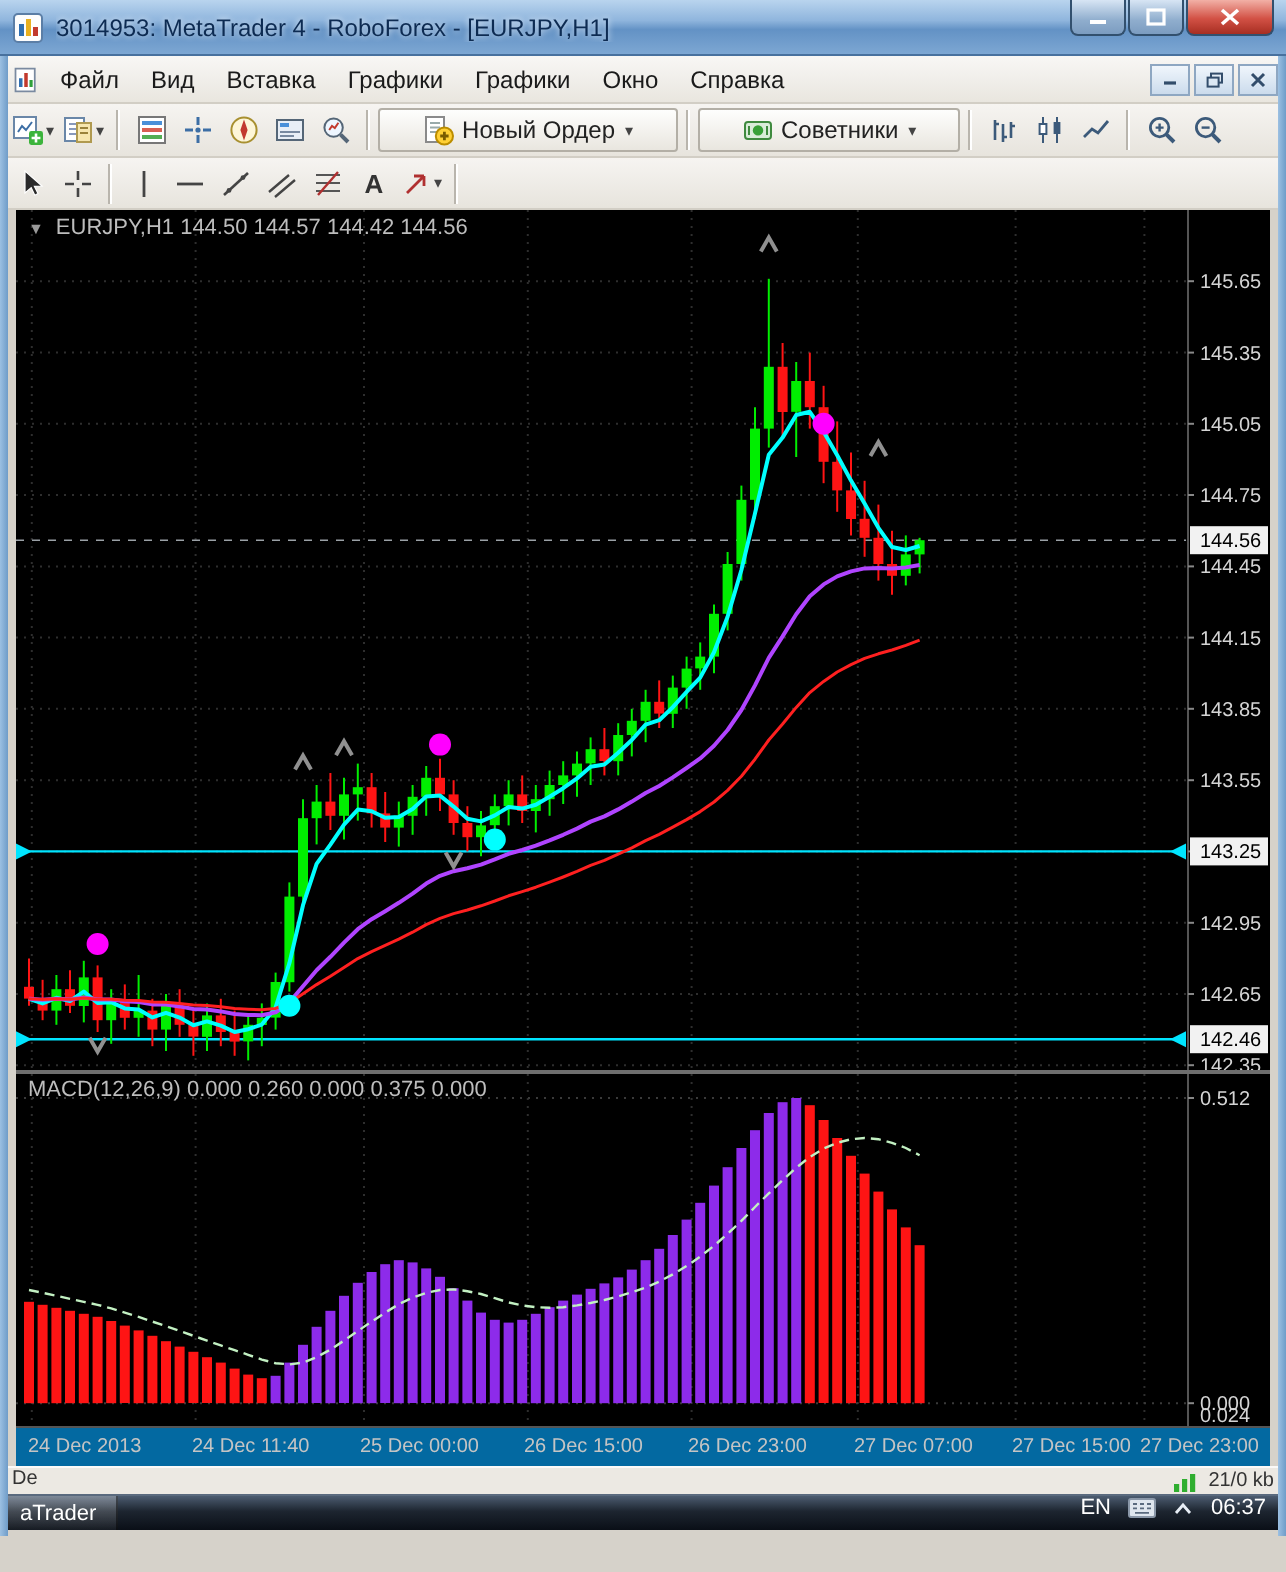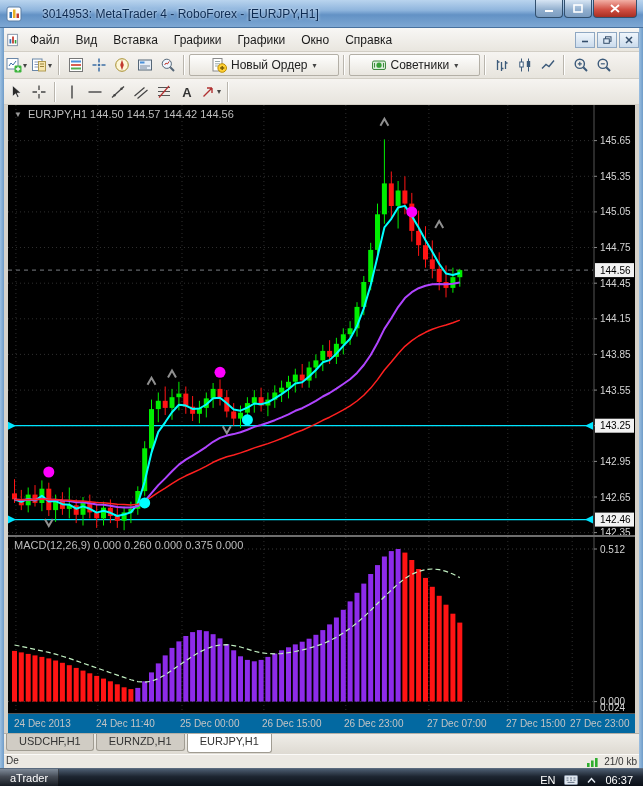--- a/index.html
+++ b/index.html
@@ -3,21 +3,21 @@
 <meta charset="utf-8">
 <style>
   html,body{margin:0;padding:0;}
   body{width:643px;height:786px;overflow:hidden;background:#d6d2ca;font-family:"Liberation Sans",sans-serif;-webkit-font-smoothing:antialiased;}
   *{box-sizing:border-box;}
   .window{position:relative;width:643px;height:786px;background:#d6d2ca;}
   .frame-l,.frame-r{position:absolute;top:28px;bottom:18px;width:4px;background:linear-gradient(90deg,#9cc0e2,#6f9cc8);z-index:3;}
   .frame-l{left:0}.frame-r{right:0}
   
   .titlebar{height:28px;background:linear-gradient(180deg,#b9d4ee 0%,#8fb5dd 38%,#6392c5 55%,#7da7d3 100%);border-bottom:1px solid #48719e;display:flex;align-items:center;padding:0 6px;}
-  .title{flex:1;font-size:12px;color:#0d2b52;margin-left:20px;white-space:nowrap;overflow:hidden;text-shadow:0 0 3px rgba(255,255,255,.9);}
+  .title{flex:1;font-size:12px;color:#0d2b52;margin-left:6px;white-space:nowrap;overflow:hidden;text-shadow:0 0 3px rgba(255,255,255,.9);}
   .winbtns{display:flex;gap:1px;align-self:flex-start;margin-top:0;}
   .wb{width:28px;height:18px;border:1px solid #32506e;border-top:none;border-radius:0 0 4px 4px;background:linear-gradient(#d7e5f4,#8fadcd 60%,#7b9cc0);display:flex;align-items:center;justify-content:center;cursor:default;}
   .wb.close{width:44px;background:linear-gradient(#f2b0a6,#d25145 55%,#a72e22);}
   
   .menubar{height:24px;background:linear-gradient(#f8f7f5,#e9e6df);border-bottom:1px solid #d2cec5;display:flex;align-items:center;padding:0 4px;}
   .menu-item{font-size:12px;color:#1a1a1a;padding:3px 8px;}
   .mdi-controls{margin-left:auto;display:flex;}
   .mdib{width:20px;height:16px;margin-left:2px;border:1px solid #8ea7c2;background:linear-gradient(#f0f6fc,#cbdbec);display:flex;align-items:center;justify-content:center;}
   
   .toolbar{background:linear-gradient(#f6f4f1,#e7e4dd);border-bottom:1px solid #d2cec5;display:flex;align-items:center;padding:0 4px;}
@@ -39,21 +39,21 @@
   .macd-pane{position:relative;border-top:2px solid #6e6e6e;}
   .macd-label{position:absolute;top:2px;left:6px;z-index:6;font-size:11px;color:#bdbdbd;}
   .time-axis{position:relative;height:20px;border-top:1px solid #555;font-size:10px;color:#c4c4c4;background:#0369a1;}
   .time-axis span{position:absolute;top:4px;white-space:nowrap;}
   
   .tabsbar{height:21px;background:linear-gradient(#efede8,#dedad2);border-top:1px solid #b3afa6;display:flex;align-items:flex-start;padding:0 6px;}
   .tab{font-size:11px;color:#333;margin-right:2px;padding:1px 12px 2px;background:#d0ccc4;border:1px solid #a09c92;border-top:none;border-radius:0 0 3px 3px;height:17px;}
   .tab.active{background:#ffffff;height:19px;}
   .statusbar{height:14px;background:#ece9e3;border-top:1px solid #fbfaf8;display:flex;font-size:10px;color:#333;padding:0 6px;}
   .traffic{margin-left:auto;display:flex;align-items:center;gap:4px;}
-  .taskbar{height:18px;background:linear-gradient(#4c5c70,#1d2530 45%,#0a0f17);border-top:1px solid #5a6a7e;display:flex;align-items:flex-end;color:#fff;font-size:11px;}
+  .taskbar{height:18px;background:linear-gradient(#4c5c70,#1d2530 45%,#0a0f17);border-top:1px solid #5a6a7e;display:flex;align-items:flex-start;color:#fff;font-size:11px;}
   .task-btn{height:100%;display:flex;align-items:center;padding:0 10px;background:linear-gradient(rgba(255,255,255,.28),rgba(255,255,255,.05));border-right:1px solid rgba(0,0,0,.45);}
   .tray{margin-left:auto;display:flex;align-items:center;gap:9px;padding-right:10px;}
 </style>
 </head>
 <body>
 
 <div class="window">
   <div class="frame-l"></div>
   <div class="frame-r"></div>
 
@@ -597,25 +597,20 @@
         <span style="left: 88px;">24 Dec 11:40</span>
         <span style="left: 172px;">25 Dec 00:00</span>
         <span style="left: 254px;">26 Dec 15:00</span>
         <span style="left: 336px;">26 Dec 23:00</span>
         <span style="left: 419px;">27 Dec 07:00</span>
         <span style="left: 498px;">27 Dec 15:00</span>
         <span style="left: 562px;">27 Dec 23:00</span>
       </div>
   </div>
 
-  <div class="tabsbar" id="tabsbar">
-      <span class="tab">USDCHF,H1</span>
-      <span class="tab">EURNZD,H1</span>
-      <span class="tab active">EURJPY,H1</span>
-    </div>
 
   <div class="statusbar">
     <span>De</span>
     <span class="traffic">
       <svg width="13" height="10" viewBox="0 0 13 10">
           <rect x="0" y="6" width="2.6" height="4" fill="#2fae2f"></rect>
           <rect x="4" y="3.5" width="2.6" height="6.5" fill="#2fae2f"></rect>
           <rect x="8" y="1" width="2.6" height="9" fill="#2fae2f"></rect>
         </svg>
       <span>21/0 kb</span>

